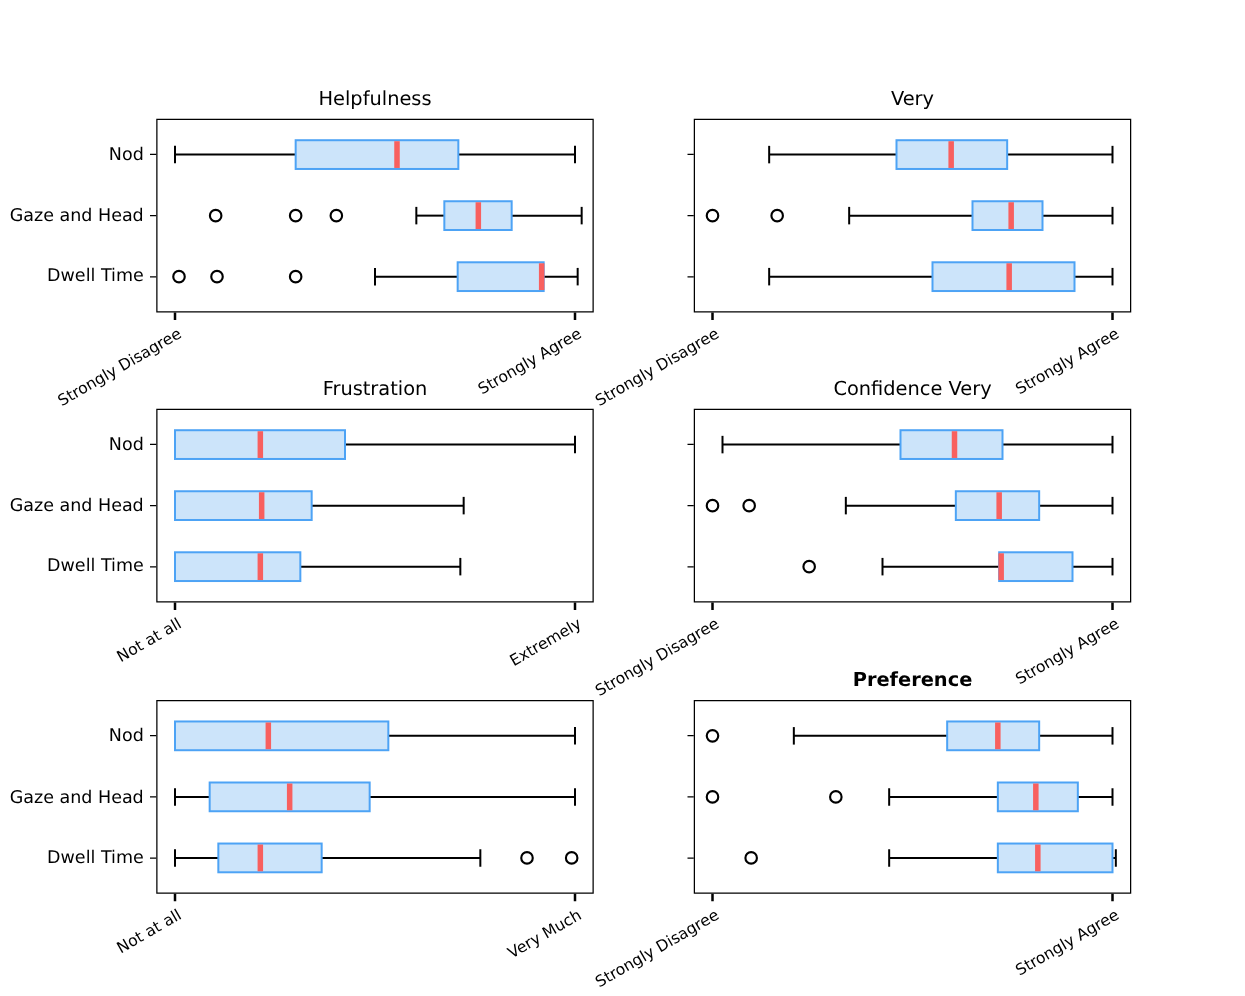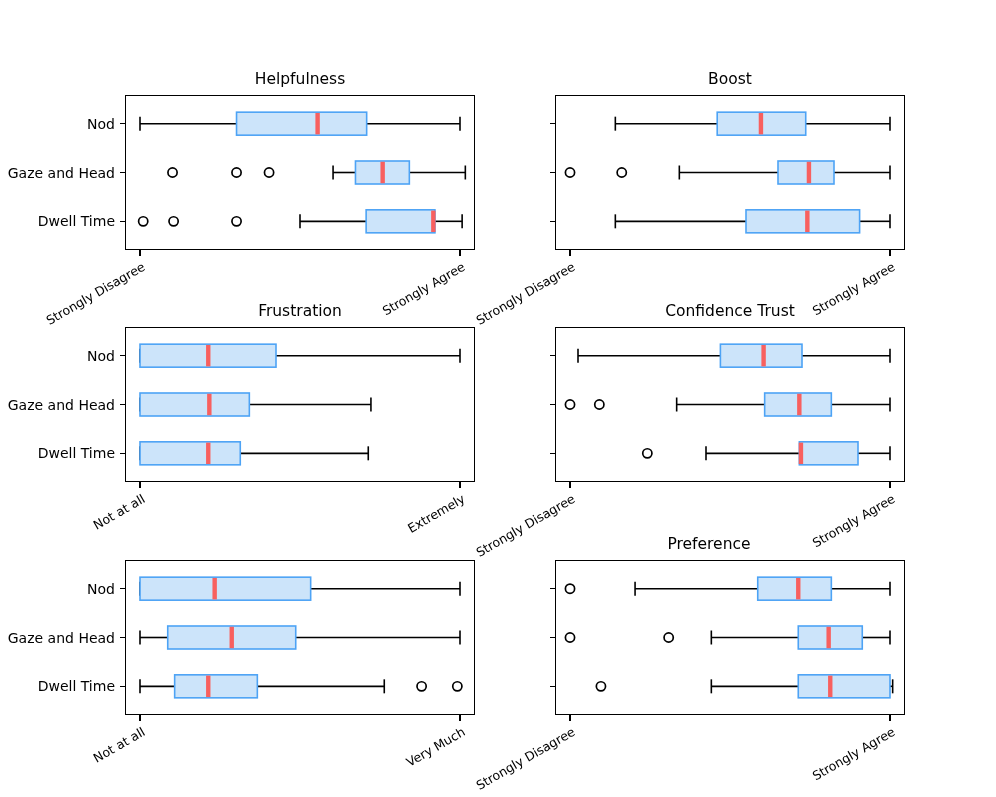--- a/index.html
+++ b/index.html
@@ -66,21 +66,21 @@
           <circle cx="48.599999999999994" cy="126.32499999999999" r="4.6" fill="none" stroke="#000000" stroke-width="1.7"></circle>
           <circle cx="111.53333333333335" cy="126.32499999999999" r="4.6" fill="none" stroke="#000000" stroke-width="1.7"></circle>
         </g>
       </svg>
       <div class="tickmark" style="left: 139.3px; top: 250px; width: 1.4px; height: 6px;"></div>
       <div class="xticklab" style="left: -20px; width: 160px; top: 259px;">Strongly Disagree</div>
       <div class="tickmark" style="left: 459.3px; top: 250px; width: 1.4px; height: 6px;"></div>
       <div class="xticklab" style="left: 300px; width: 160px; top: 259px;">Strongly Agree</div>
     </div>
     <div class="panel" style="left: 0px; top: 0px;">
-      <div class="panel-title" style="left: 555px; width: 350px; top: 70px;">Boost</div>
+      <div class="panel-title" style="left: 555px; width: 350px; top: 70px;">Very</div>
       <div class="axes" style="left: 555px; top: 95px; width: 350px; height: 155px;"></div>
       <div class="tickmark" style="left: 550px; top: 122.975px; width: 5px; height: 1.4px;"></div>
       <div class="tickmark" style="left: 550px; top: 171.8px; width: 5px; height: 1.4px;"></div>
       <div class="tickmark" style="left: 550px; top: 220.625px; width: 5px; height: 1.4px;"></div>
       <svg class="plotsvg" width="350" height="155" style="left: 555px; top: 95px;">
         <g>
           <line x1="60.33333333333334" y1="28.675" x2="162.2" y2="28.675" stroke="#000000" stroke-width="1.6"></line>
           <line x1="250.73333333333335" y1="28.675" x2="335" y2="28.675" stroke="#000000" stroke-width="1.6"></line>
           <line x1="60.33333333333334" y1="21.675" x2="60.33333333333334" y2="35.675" stroke="#000000" stroke-width="1.6"></line>
           <line x1="335" y1="21.675" x2="335" y2="35.675" stroke="#000000" stroke-width="1.6"></line>
@@ -145,21 +145,21 @@
           <rect x="15" y="114.82499999999999" width="100.26666666666665" height="23" fill="#cce4fa" stroke="#4da3f5" stroke-width="1.6"></rect>
           <rect x="81.06666666666665" y="115.62499999999999" width="4.4" height="21.4" fill="#f8605f"></rect>
         </g>
       </svg>
       <div class="tickmark" style="left: 139.3px; top: 482px; width: 1.4px; height: 6px;"></div>
       <div class="xticklab" style="left: -20px; width: 160px; top: 491px;">Not at all</div>
       <div class="tickmark" style="left: 459.3px; top: 482px; width: 1.4px; height: 6px;"></div>
       <div class="xticklab" style="left: 300px; width: 160px; top: 491px;">Extremely</div>
     </div>
     <div class="panel" style="left: 0px; top: 0px;">
-      <div class="panel-title" style="left: 555px; width: 350px; top: 302px;">Confidence Trust</div>
+      <div class="panel-title" style="left: 555px; width: 350px; top: 302px;">Confidence Very</div>
       <div class="axes" style="left: 555px; top: 327px; width: 350px; height: 155px;"></div>
       <div class="tickmark" style="left: 550px; top: 354.975px; width: 5px; height: 1.4px;"></div>
       <div class="tickmark" style="left: 550px; top: 403.8px; width: 5px; height: 1.4px;"></div>
       <div class="tickmark" style="left: 550px; top: 452.625px; width: 5px; height: 1.4px;"></div>
       <svg class="plotsvg" width="350" height="155" style="left: 555px; top: 327px;">
         <g>
           <line x1="22.999999999999993" y1="28.675" x2="165.39999999999998" y2="28.675" stroke="#000000" stroke-width="1.6"></line>
           <line x1="247" y1="28.675" x2="335" y2="28.675" stroke="#000000" stroke-width="1.6"></line>
           <line x1="22.999999999999993" y1="21.675" x2="22.999999999999993" y2="35.675" stroke="#000000" stroke-width="1.6"></line>
           <line x1="335" y1="21.675" x2="335" y2="35.675" stroke="#000000" stroke-width="1.6"></line>
@@ -227,21 +227,21 @@
           <circle cx="296.6" cy="126.32499999999999" r="4.6" fill="none" stroke="#000000" stroke-width="1.7"></circle>
           <circle cx="332.33333333333337" cy="126.32499999999999" r="4.6" fill="none" stroke="#000000" stroke-width="1.7"></circle>
         </g>
       </svg>
       <div class="tickmark" style="left: 139.3px; top: 715px; width: 1.4px; height: 6px;"></div>
       <div class="xticklab" style="left: -20px; width: 160px; top: 724px;">Not at all</div>
       <div class="tickmark" style="left: 459.3px; top: 715px; width: 1.4px; height: 6px;"></div>
       <div class="xticklab" style="left: 300px; width: 160px; top: 724px;">Very Much</div>
     </div>
     <div class="panel" style="left: 0px; top: 0px;">
-      <div class="panel-title" style="left: 534px; width: 350px; top: 535px;">Preference</div>
+      <div class="panel-title" style="left: 555px; width: 350px; top: 535px; font-weight: bold;">Preference</div>
       <div class="axes" style="left: 555px; top: 560px; width: 350px; height: 155px;"></div>
       <div class="tickmark" style="left: 550px; top: 587.975px; width: 5px; height: 1.4px;"></div>
       <div class="tickmark" style="left: 550px; top: 636.8px; width: 5px; height: 1.4px;"></div>
       <div class="tickmark" style="left: 550px; top: 685.625px; width: 5px; height: 1.4px;"></div>
       <svg class="plotsvg" width="350" height="155" style="left: 555px; top: 560px;">
         <g>
           <line x1="80.06666666666668" y1="28.675" x2="202.7333333333333" y2="28.675" stroke="#000000" stroke-width="1.6"></line>
           <line x1="276.33333333333337" y1="28.675" x2="335" y2="28.675" stroke="#000000" stroke-width="1.6"></line>
           <line x1="80.06666666666668" y1="21.675" x2="80.06666666666668" y2="35.675" stroke="#000000" stroke-width="1.6"></line>
           <line x1="335" y1="21.675" x2="335" y2="35.675" stroke="#000000" stroke-width="1.6"></line>

